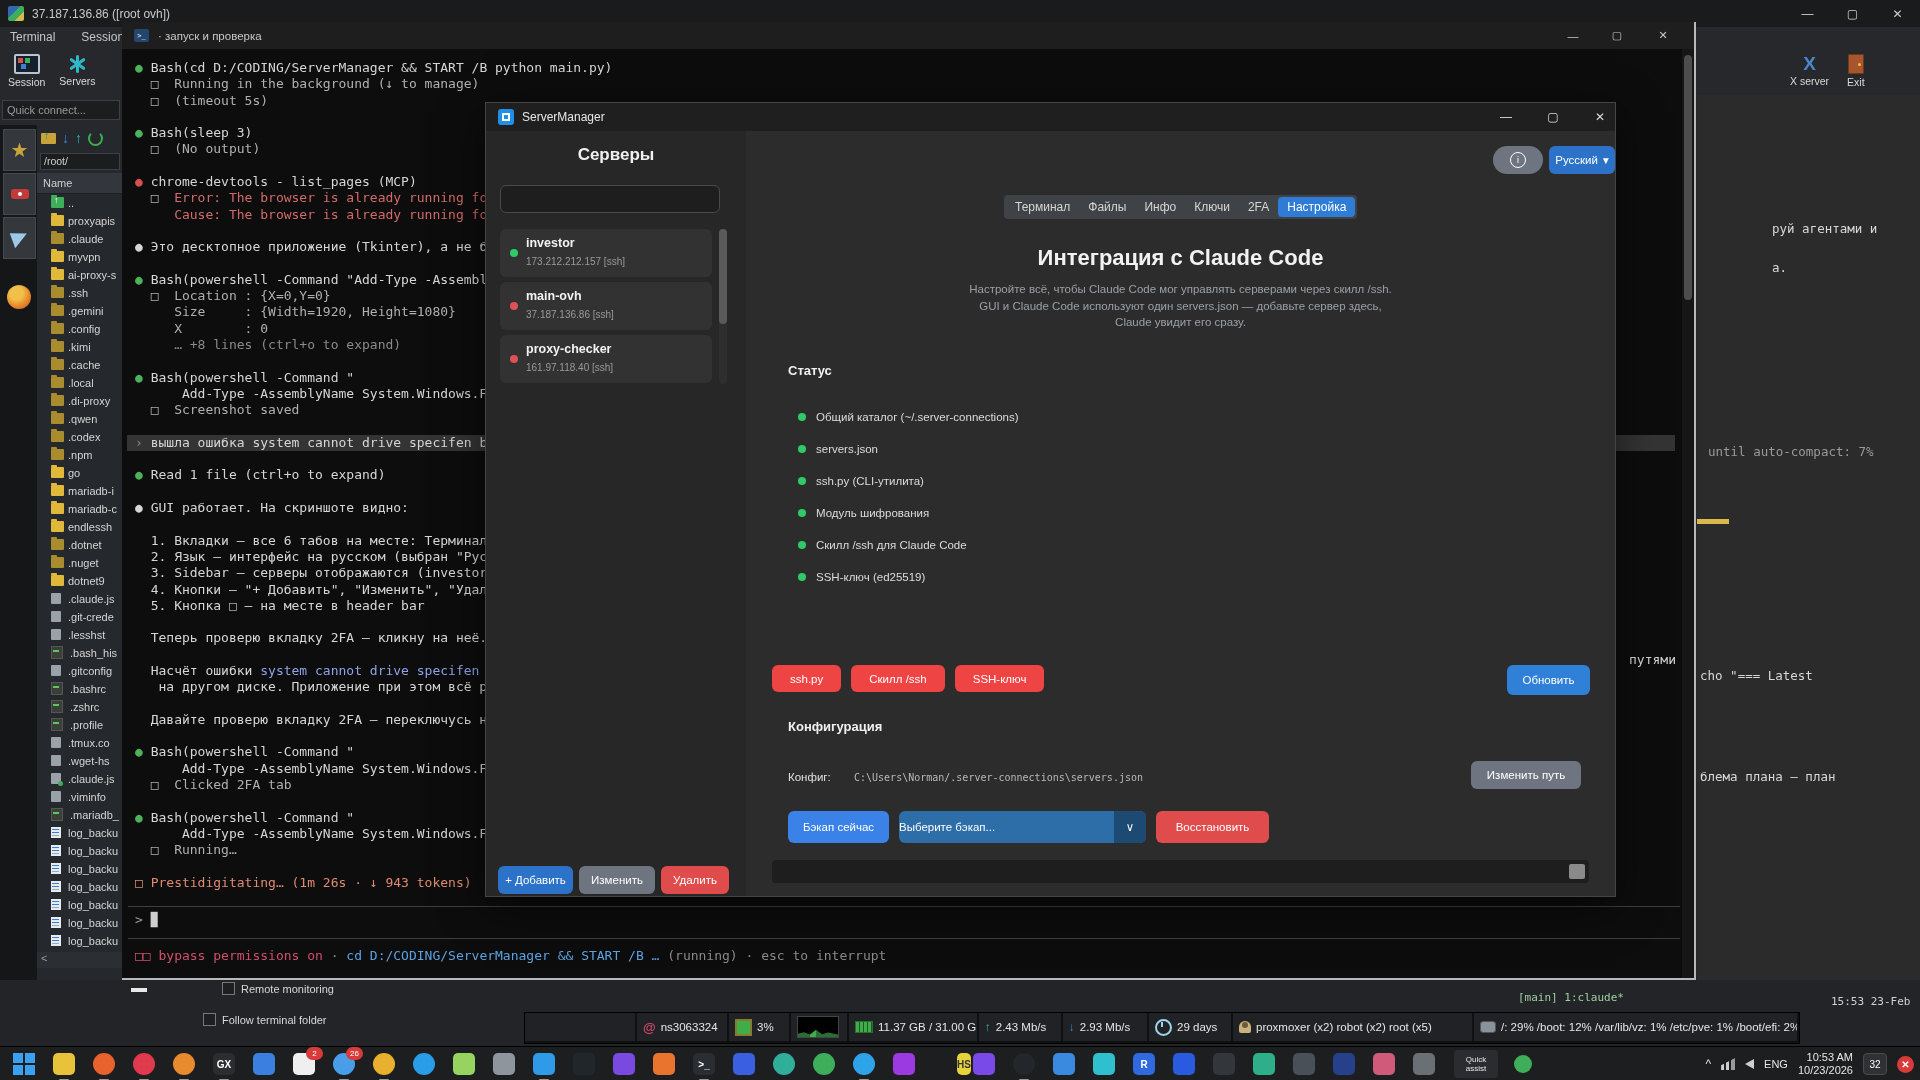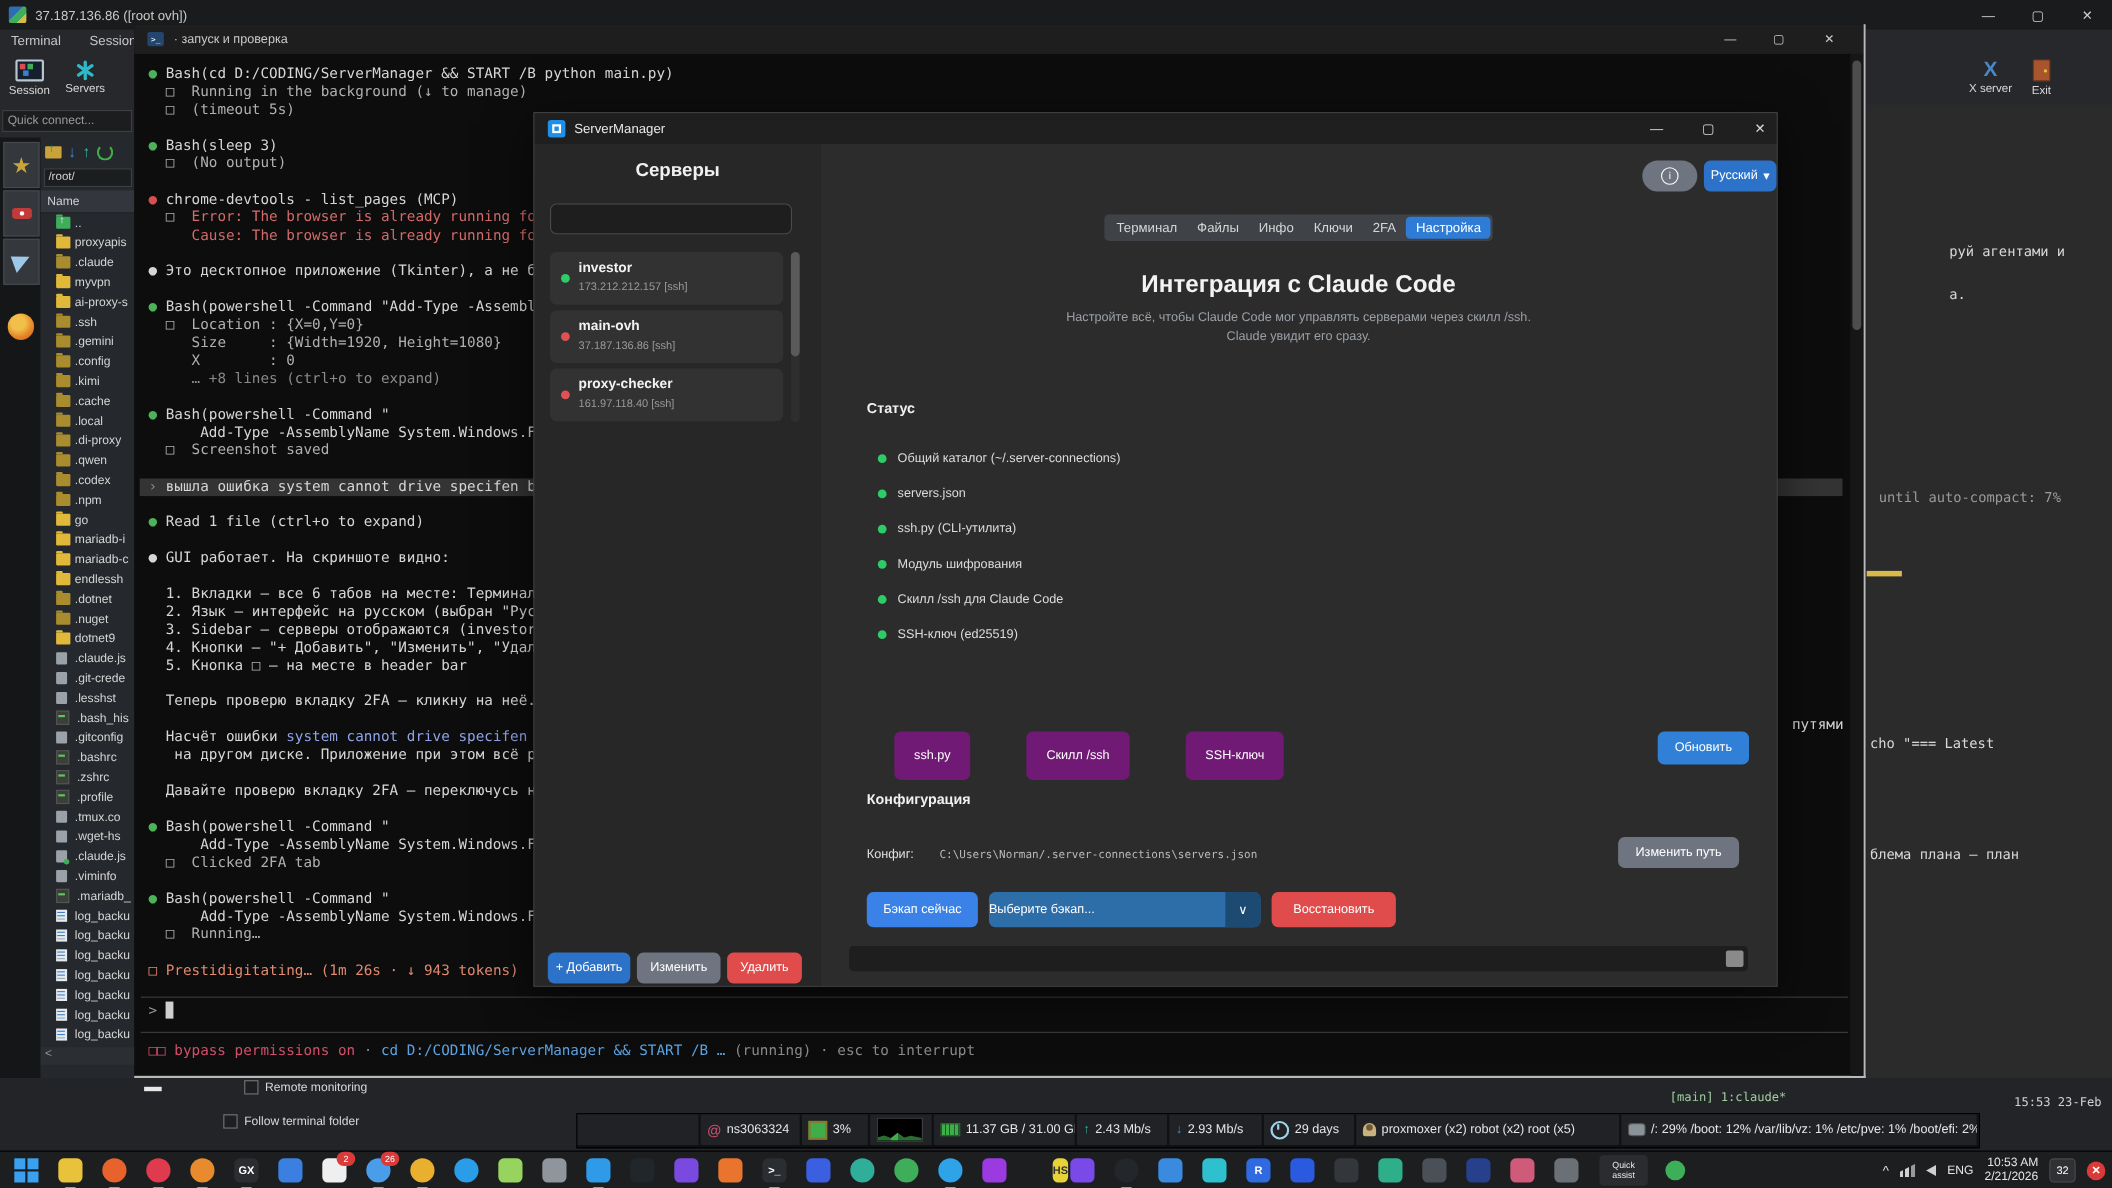--- a/index.html
+++ b/index.html
@@ -166,22 +166,22 @@
   .tab.active{background:#2e7cd6;color:#fff;}
   #sm-h1{position:absolute;left:0;top:114px;width:100%;text-align:center;font-size:22px;font-weight:bold;color:#f2f2f2;}
   #sm-sub{position:absolute;left:0;top:150px;width:100%;text-align:center;font-size:11.5px;color:#9aa0a6;line-height:16.5px;}
   #sm-status-h{position:absolute;left:42px;top:232px;font-size:13px;font-weight:bold;color:#f0f0f0;}
   #sm-status-list{position:absolute;left:52px;top:270px;}
   .sitem{display:flex;align-items:center;gap:10px;height:32px;font-size:11.5px;color:#dcdcdc;}
   .sitem .gd{width:8px;height:8px;border-radius:50%;background:#2ecc66;}
   #btn-install{position:absolute;left:26px;top:487px;width:817px;height:35px;background:#2ec95e;border-radius:6px;
      color:#fff;font-size:13px;font-weight:bold;display:flex;align-items:center;justify-content:center;}
   #sm-quickbtns{position:absolute;left:26px;top:534px;display:flex;gap:10px;}
-  .qbtn{height:44px;padding:0 18px;background:#701a75;border-radius:6px;color:#fff;font-size:11.5px;
-     display:flex;align-items:center;justify-content:center;margin-left:41px;}
+  .qbtn{height:27px;padding:0 18px;background:#ef4444;border-radius:6px;color:#fff;font-size:11.5px;
+     display:flex;align-items:center;justify-content:center;}
   #btn-refresh{position:absolute;left:761px;top:534px;width:83px;height:30px;background:#2f80d6;border-radius:6px;
      color:#fff;font-size:11.5px;display:flex;align-items:center;justify-content:center;}
   #sm-config-h{position:absolute;left:42px;top:588px;font-size:13px;font-weight:bold;color:#f0f0f0;}
   #sm-config-label{position:absolute;left:42px;top:640px;font-size:11.5px;color:#e0e0e0;}
   #sm-config-path{position:absolute;left:108px;top:641px;font-size:10px;color:#b9b9b9;font-family:"DejaVu Sans Mono",monospace;}
   #btn-path{position:absolute;left:725px;top:630px;width:110px;height:28px;background:#6e7580;border-radius:6px;
      color:#fff;font-size:11.5px;display:flex;align-items:center;justify-content:center;}
   #btn-backup{position:absolute;left:42px;top:680px;width:101px;height:32px;background:#3b82e8;border-radius:6px;
      color:#fff;font-size:11.5px;display:flex;align-items:center;justify-content:center;}
   #sel-backup{position:absolute;left:153px;top:680px;width:247px;height:32px;background:#2d6da8;border-radius:6px;
@@ -600,20 +600,21 @@
             <span class="tab">Терминал</span>
             <span class="tab">Файлы</span>
             <span class="tab">Инфо</span>
             <span class="tab">Ключи</span>
             <span class="tab">2FA</span>
             <span class="tab active">Настройка</span>
           </div>
         <div id="sm-h1">Интеграция с Claude Code</div>
         <div id="sm-sub">
             <div>Настройте всё, чтобы Claude Code мог управлять серверами через скилл /ssh.</div>
+            <div>GUI и Claude Code используют один servers.json — добавьте сервер здесь,</div>
             <div>Claude увидит его сразу.</div>
           </div>
         <div id="sm-status-h">Статус</div>
         <div id="sm-status-list">
             <div class="sitem">
               <span class="gd"></span>
               <span>Общий каталог (~/.server-connections)</span>
             </div>
             <div class="sitem">
               <span class="gd"></span>
@@ -782,19 +783,19 @@
       <span>assist</span>
     </div>
     <div id="tb-leaf"></div>
     <div id="tray">
       <span id="tray-expand">^</span>
       <span class="tray-ico tray-net"></span>
       <span class="tray-ico tray-vol"></span>
       <span id="tray-lang">ENG</span>
       <div id="tray-time">
         <div>10:53 AM</div>
-        <div>2/21/2026</div>
+        <div>10/23/2026</div>
       </div>
       <span id="tray-badge">32</span>
       <span id="tray-alert">✕</span>
     </div>
   </div>
 </div>
 
 </body></html>

